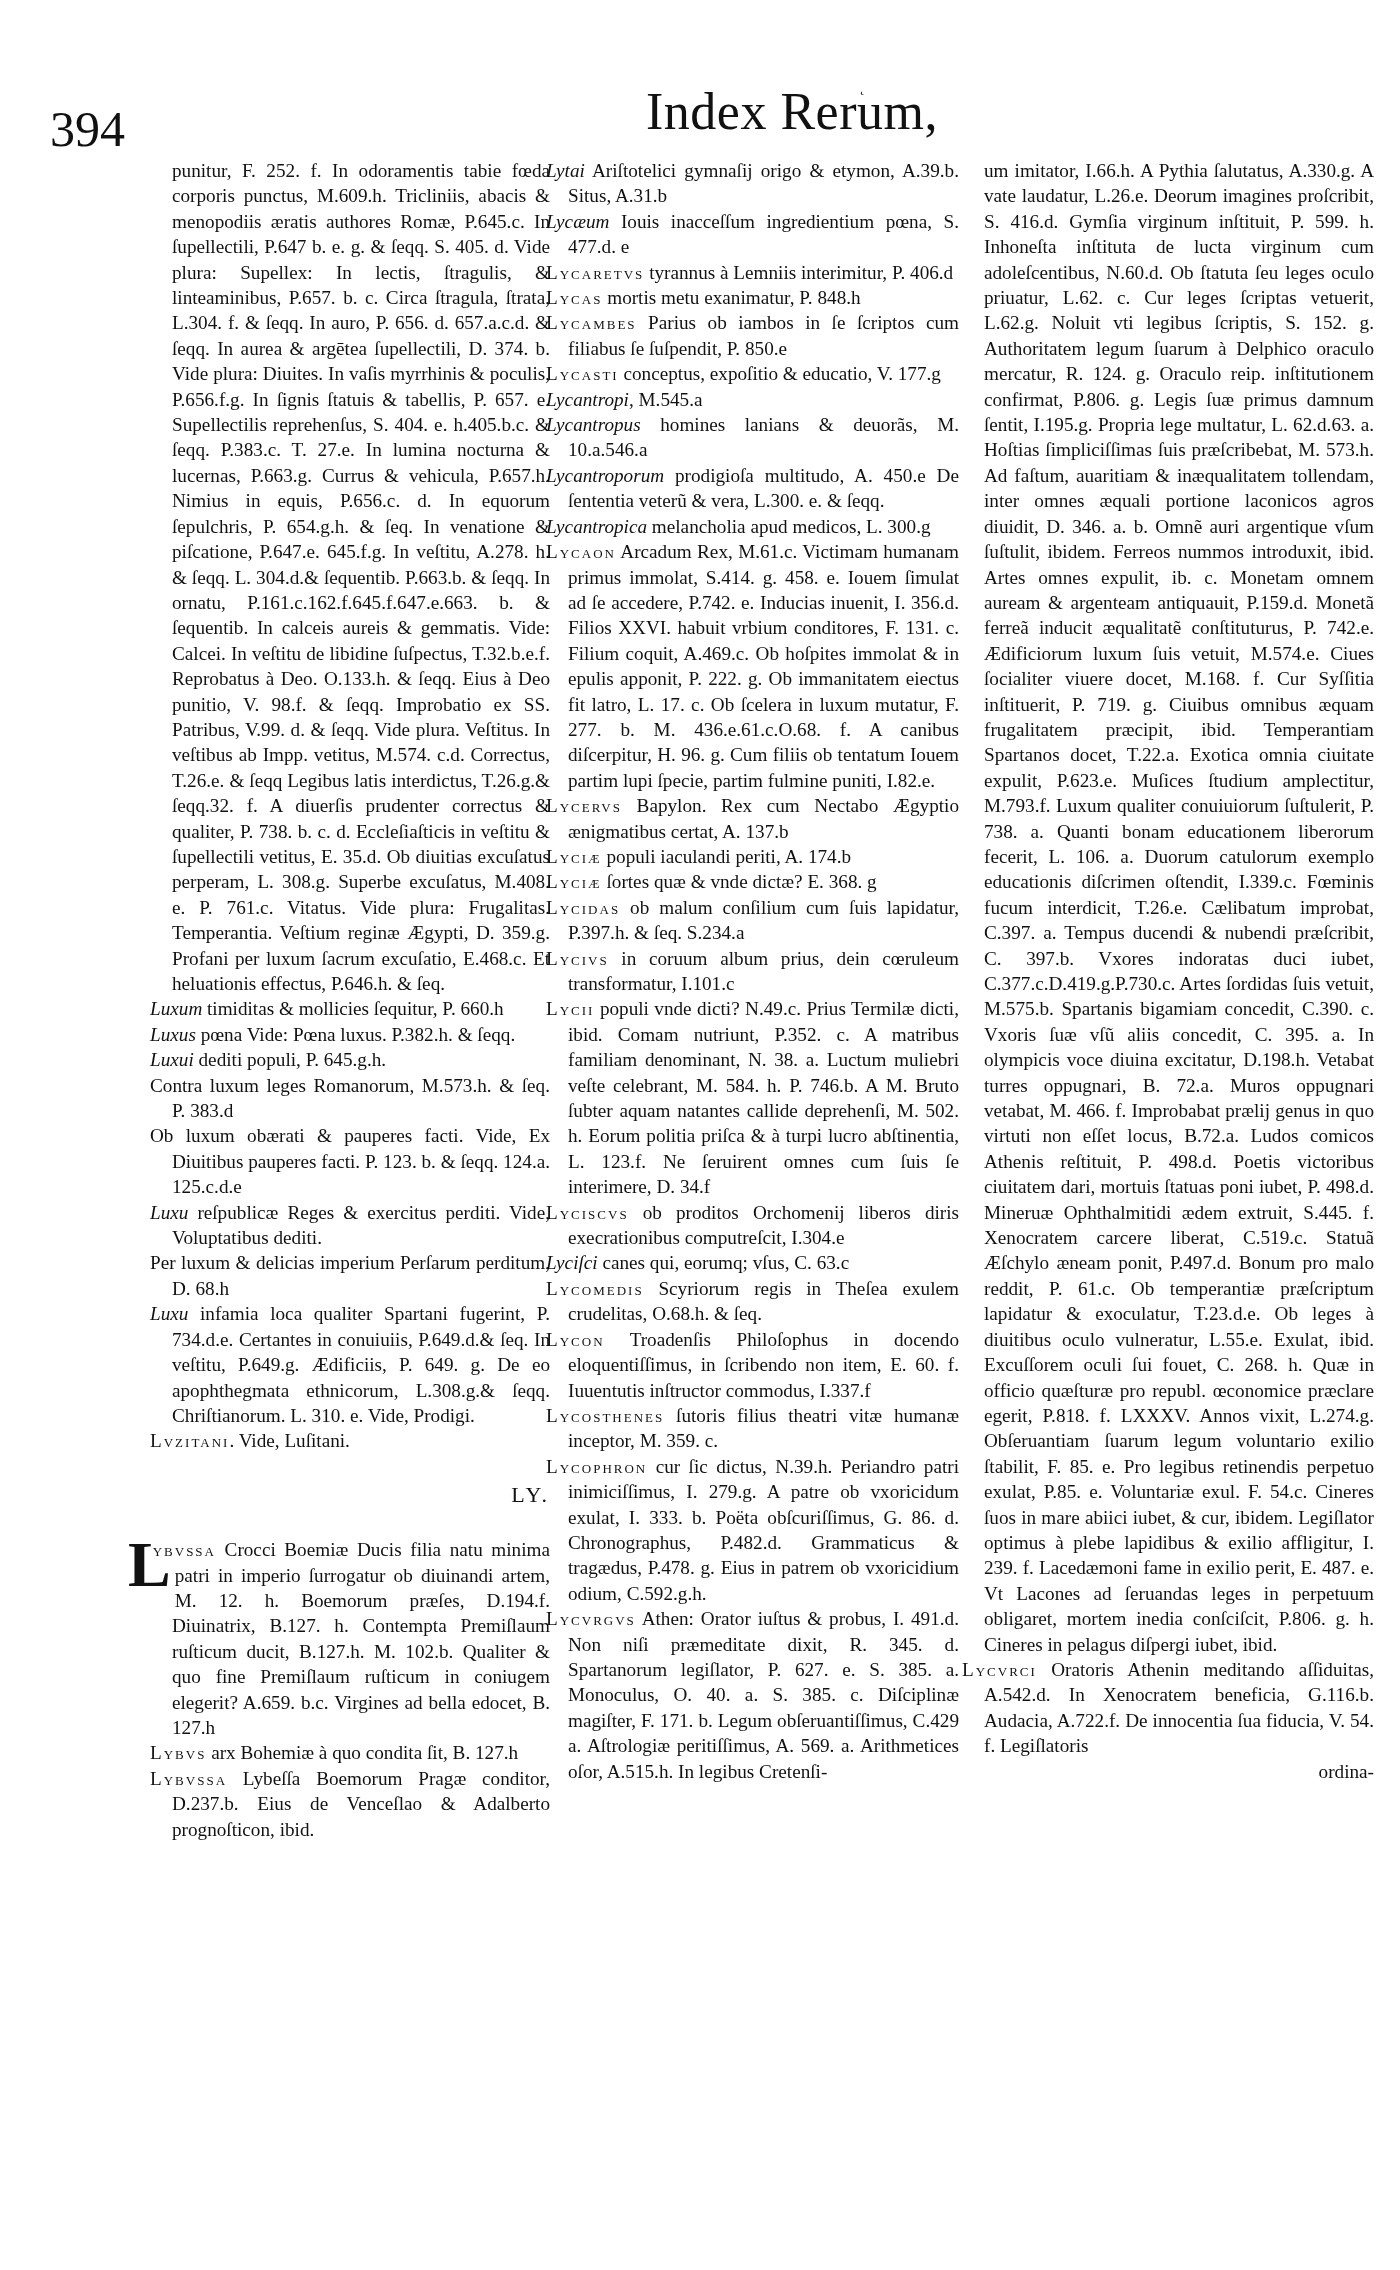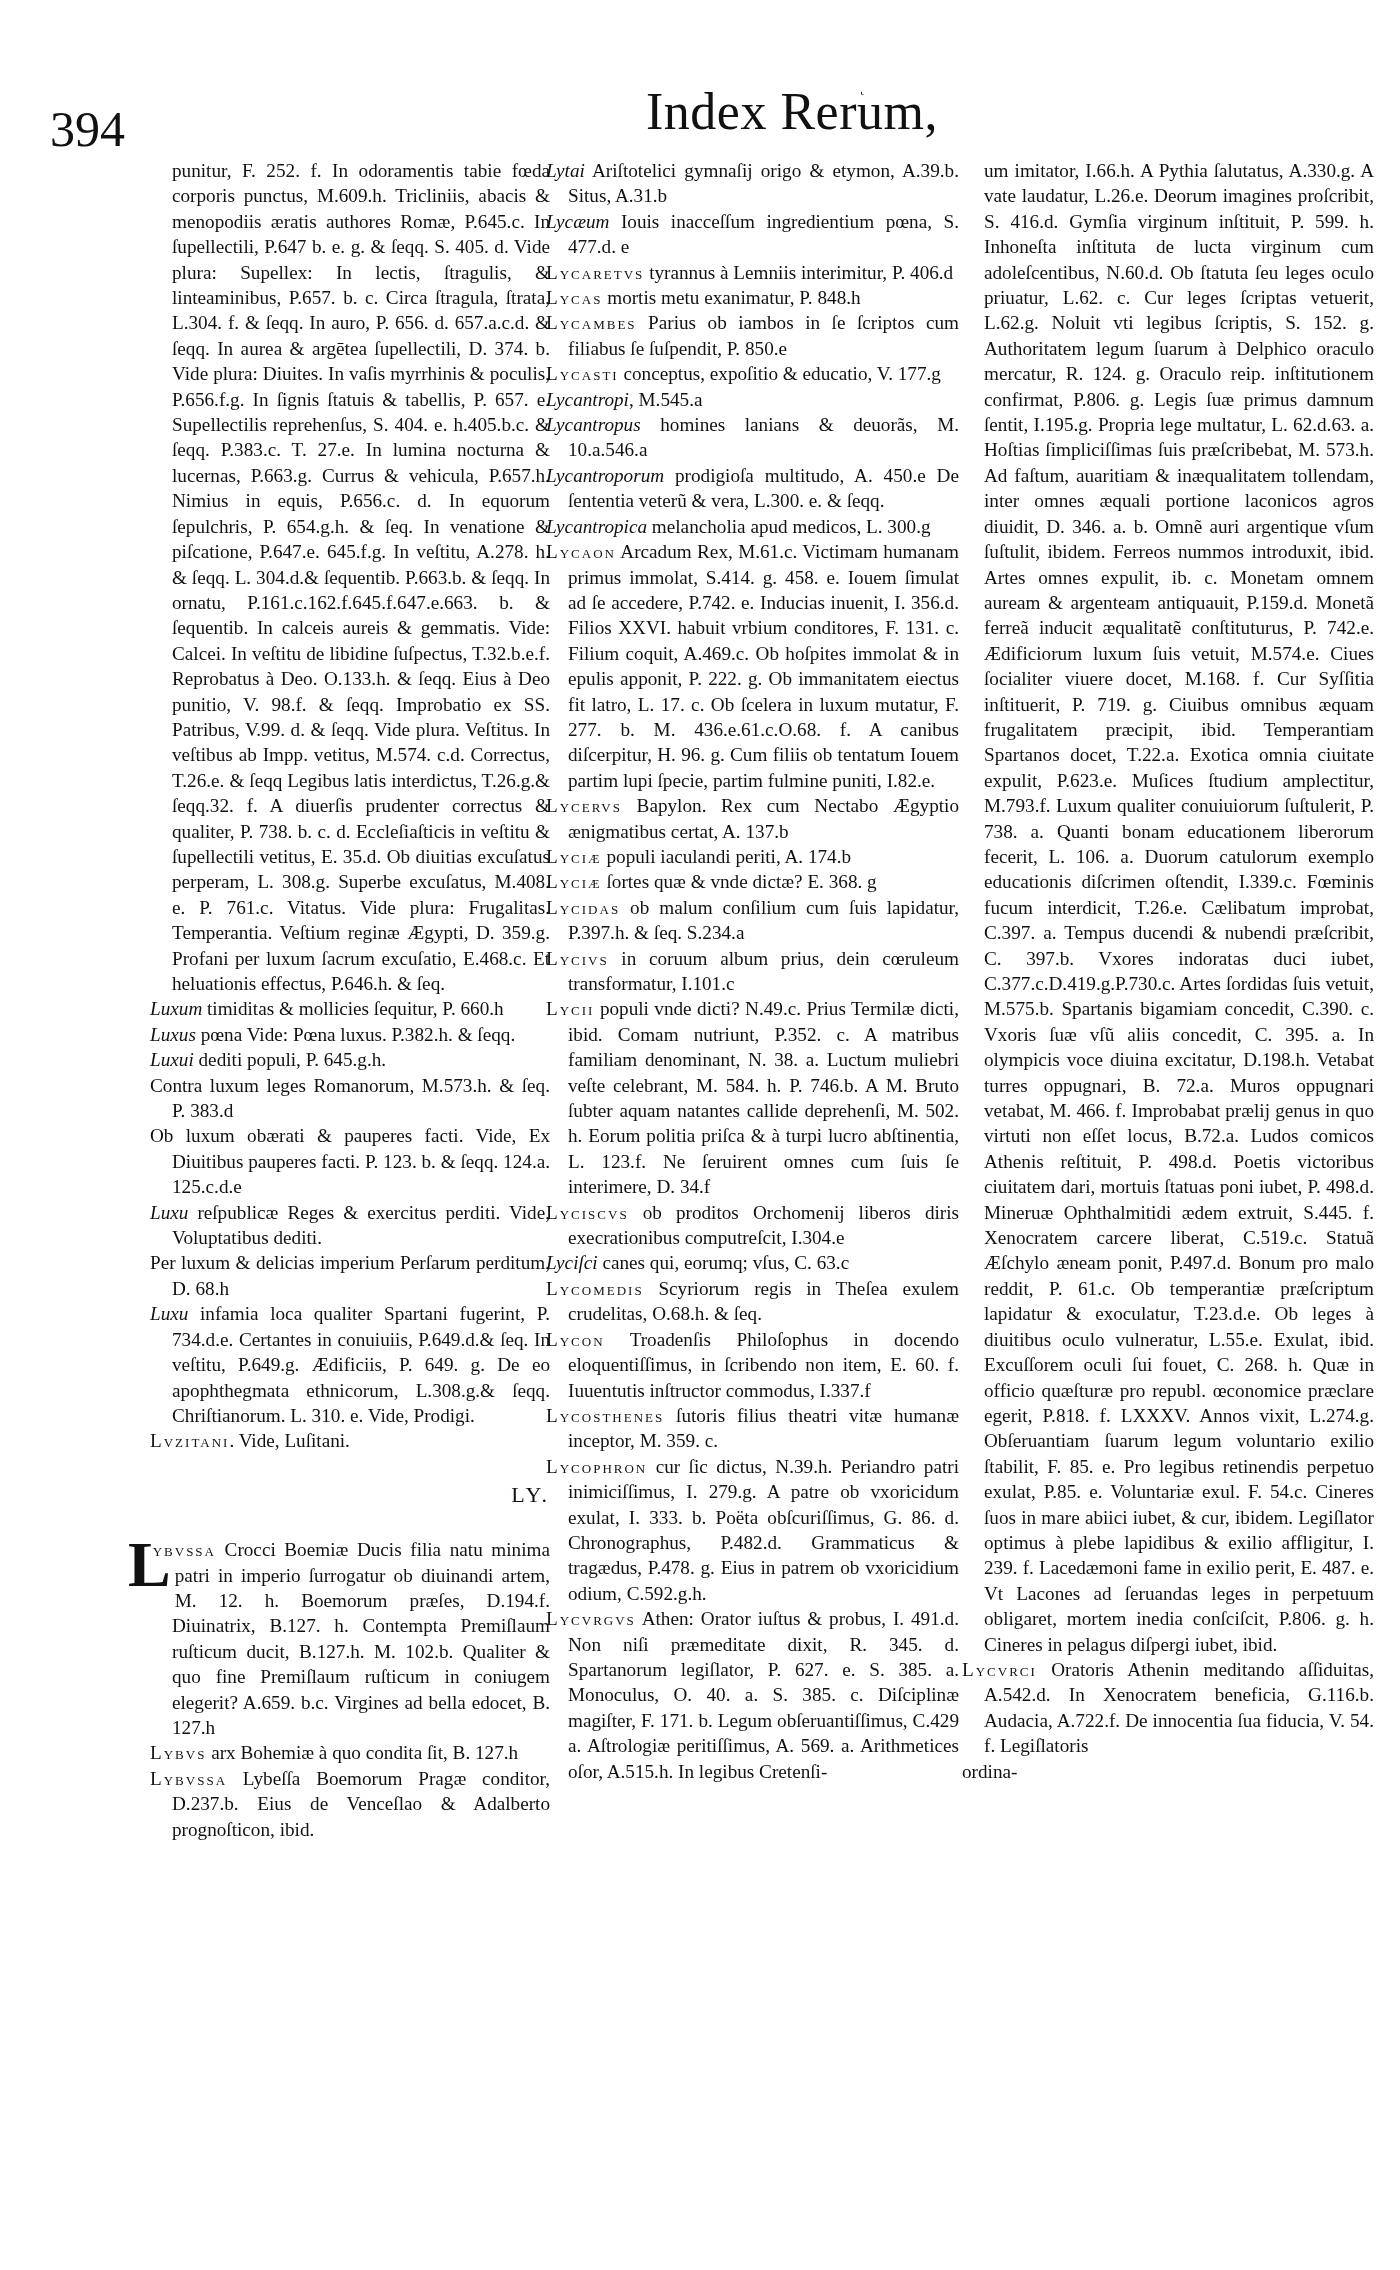--- a/index.html
+++ b/index.html
@@ -64,14 +64,14 @@
     <p class="entry"><span class="head-it">Lyciſci</span><span> canes qui, eorumq; vſus, C. 63.c</span></p>
     <p class="entry"><span class="head-sc">Lycomedis</span><span> Scyriorum regis in Theſea exulem crudelitas, O.68.h. &amp; ſeq.</span></p>
     <p class="entry"><span class="head-sc">Lycon</span><span> Troadenſis Philoſophus in docendo eloquentiſſimus, in ſcribendo non item, E. 60. f. Iuuentutis inſtructor commodus, I.337.f</span></p>
     <p class="entry"><span class="head-sc">Lycosthenes</span><span> ſutoris filius theatri vitæ humanæ inceptor, M. 359. c.</span></p>
     <p class="entry"><span class="head-sc">Lycophron</span><span> cur ſic dictus, N.39.h. Periandro patri inimiciſſimus, I. 279.g. A patre ob vxoricidum exulat, I. 333. b. Poëta obſcuriſſimus, G. 86. d. Chronographus, P.482.d. Grammaticus &amp; tragædus, P.478. g. Eius in patrem ob vxoricidium odium, C.592.g.h.</span></p>
     <p class="entry"><span class="head-sc">Lycvrgvs</span><span> Athen: Orator iuſtus &amp; probus, I. 491.d. Non niſi præmeditate dixit, R. 345. d. Spartanorum legiſlator, P. 627. e. S. 385. a. Monoculus, O. 40. a. S. 385. c. Diſciplinæ magiſter, F. 171. b. Legum obſeruantiſſimus, C.429 a. Aſtrologiæ peritiſſimus, A. 569. a. Arithmetices oſor, A.515.h. In legibus Cretenſi-</span></p>
   </div>
 <div class="column col-3" id="col-3">
     <p class="entry cont"><span>um imitator, I.66.h. A Pythia ſalutatus, A.330.g. A vate laudatur, L.26.e. Deorum imagines proſcribit, S. 416.d. Gymſia virginum inſtituit, P. 599. h. Inhoneſta inſtituta de lucta virginum cum adoleſcentibus, N.60.d. Ob ſtatuta ſeu leges oculo priuatur, L.62. c. Cur leges ſcriptas vetuerit, L.62.g. Noluit vti legibus ſcriptis, S. 152. g. Authoritatem legum ſuarum à Delphico oraculo mercatur, R. 124. g. Oraculo reip. inſtitutionem confirmat, P.806. g. Legis ſuæ primus damnum ſentit, I.195.g. Propria lege multatur, L. 62.d.63. a. Hoſtias ſimpliciſſimas ſuis præſcribebat, M. 573.h. Ad faſtum, auaritiam &amp; inæqualitatem tollendam, inter omnes æquali portione laconicos agros diuidit, D. 346. a. b. Omnẽ auri argentique vſum ſuſtulit, ibidem. Ferreos nummos introduxit, ibid. Artes omnes expulit, ib. c. Monetam omnem auream &amp; argenteam antiquauit, P.159.d. Monetã ferreã inducit æqualitatẽ conſtituturus, P. 742.e. Ædificiorum luxum ſuis vetuit, M.574.e. Ciues ſocialiter viuere docet, M.168. f. Cur Syſſitia inſtituerit, P. 719. g. Ciuibus omnibus æquam frugalitatem præcipit, ibid. Temperantiam Spartanos docet, T.22.a. Exotica omnia ciuitate expulit, P.623.e. Muſices ſtudium amplectitur, M.793.f. Luxum qualiter conuiuiorum ſuſtulerit, P. 738. a. Quanti bonam educationem liberorum fecerit, L. 106. a. Duorum catulorum exemplo educationis diſcrimen oſtendit, I.339.c. Fœminis fucum interdicit, T.26.e. Cælibatum improbat, C.397. a. Tempus ducendi &amp; nubendi præſcribit, C. 397.b. Vxores indoratas duci iubet, C.377.c.D.419.g.P.730.c. Artes ſordidas ſuis vetuit, M.575.b. Spartanis bigamiam concedit, C.390. c. Vxoris ſuæ vſũ aliis concedit, C. 395. a. In olympicis voce diuina excitatur, D.198.h. Vetabat turres oppugnari, B. 72.a. Muros oppugnari vetabat, M. 466. f. Improbabat prælij genus in quo virtuti non eſſet locus, B.72.a. Ludos comicos Athenis reſtituit, P. 498.d. Poetis victoribus ciuitatem dari, mortuis ſtatuas poni iubet, P. 498.d. Mineruæ Ophthalmitidi ædem extruit, S.445. f. Xenocratem carcere liberat, C.519.c. Statuã Æſchylo æneam ponit, P.497.d. Bonum pro malo reddit, P. 61.c. Ob temperantiæ præſcriptum lapidatur &amp; exoculatur, T.23.d.e. Ob leges à diuitibus oculo vulneratur, L.55.e. Exulat, ibid. Excuſſorem oculi ſui fouet, C. 268. h. Quæ in officio quæſturæ pro republ. œconomice præclare egerit, P.818. f. LXXXV. Annos vixit, L.274.g. Obſeruantiam ſuarum legum voluntario exilio ſtabilit, F. 85. e. Pro legibus retinendis perpetuo exulat, P.85. e. Voluntariæ exul. F. 54.c. Cineres ſuos in mare abiici iubet, &amp; cur, ibidem. Legiſlator optimus à plebe lapidibus &amp; exilio affligitur, I. 239. f. Lacedæmoni fame in exilio perit, E. 487. e. Vt Lacones ad ſeruandas leges in perpetuum obligaret, mortem inedia conſciſcit, P.806. g. h. Cineres in pelagus diſpergi iubet, ibid.</span></p>
     <p class="entry"><span class="head-sc">Lycvrci</span><span> Oratoris Athenin meditando aſſiduitas, A.542.d. In Xenocratem beneficia, G.116.b. Audacia, A.722.f. De innocentia ſua fiducia, V. 54. f. Legiſlatoris</span></p>
-    <div style="">ordina-</div>
+    <div style="text-align: right;">ordina-</div>
   </div>
 
 </body></html>

